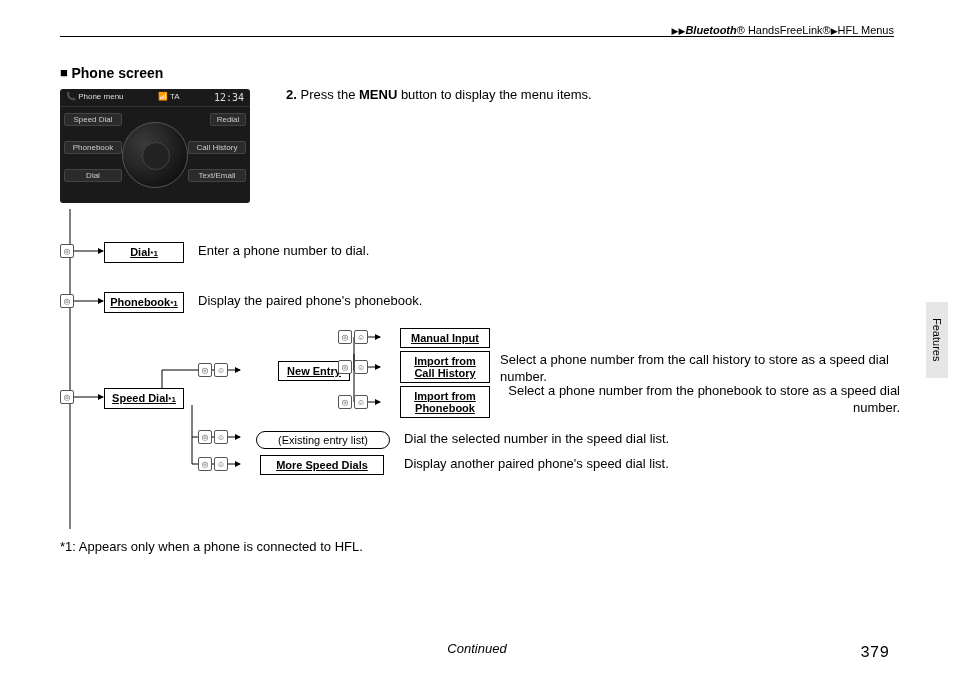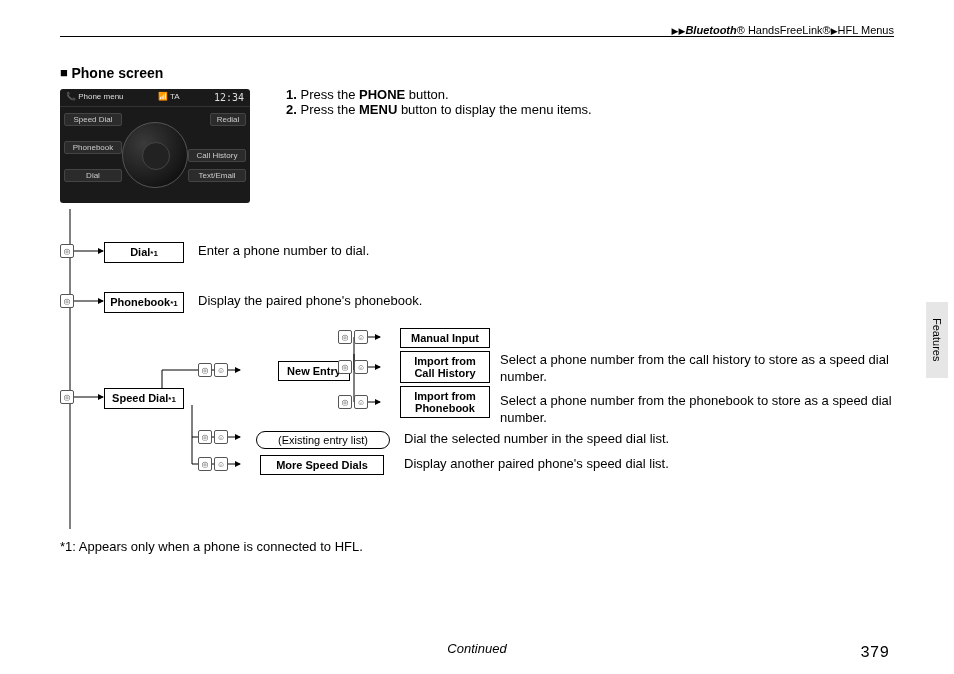--- a/index.html
+++ b/index.html
@@ -110,20 +110,21 @@
   }
   .label-box {
     border: 1px solid #000;
     text-align: center;
     font-size: 11px;
     line-height: 1.1;
     font-weight: bold;
     padding: 3px 2px;
     background: #fff;
     position: absolute;
+    text-decoration: underline;
   }
   .label-text {
     position: absolute;
     font-size: 13px;
     line-height: 1.3;
   }
   .plain-label {
     position: absolute;
     font-size: 11px;
     text-align: center;
@@ -192,29 +193,28 @@
     <div class="screenshot">
       <div class="ss-status">
         <span>📞 <span>Phone menu</span></span>
         <span>📶 <span>TA</span></span>
         <span style="font-size:10px;font-family:monospace;">12:34</span>
       </div>
       <div class="ss-body">
         <div class="ss-btn" style="left:4px;top:6px;width:58px;">Speed Dial</div>
         <div class="ss-btn" style="right:4px;top:6px;width:36px;">Redial</div>
         <div class="ss-btn" style="left:4px;top:34px;width:58px;">Phonebook</div>
-        <div class="ss-btn" style="right:4px;top:42px;width:58px;">Call History</div>
+        <div class="ss-btn" style="right:4px;top:34px;width:58px;">Call History</div>
         <div class="ss-btn" style="left:4px;top:62px;width:58px;">Dial</div>
         <div class="ss-btn" style="right:4px;top:62px;width:58px;">Text/Email</div>
         <div class="ss-dial"></div>
       </div>
     </div>
 
     <div class="instructions">
-      <div class="num-line"><b>1.</b> <span>Press the </span><b>PHONE</b><span> button.</span></div>
       <div class="num-line"><b>2.</b> <span>Press the </span><b>MENU</b><span> button to display the menu items.</span></div>
     </div>
   </div>
 
   <div class="diagram-area">
     <svg width="840" height="340">
       <defs>
         <marker id="arrow" markerWidth="6" markerHeight="6" refX="5" refY="3" orient="auto">
           <path d="M0,0 L6,3 L0,6 Z" fill="#000"></path>
         </marker>
@@ -276,21 +276,21 @@
         <div class="mini-icon">☺</div>
       </div>
     <div class="label-box" style="left:340px;top:142px;width:90px;">Import from Call History</div>
     <div class="label-text" style="left:440px;top:143px;width:400px;">Select a phone number from the call history to store as a speed dial number.</div>
 
     <div class="icon-pair" style="left:278px;top:186px;">
         <div class="mini-icon">◎</div>
         <div class="mini-icon">☺</div>
       </div>
     <div class="label-box" style="left:340px;top:177px;width:90px;">Import from Phonebook</div>
-    <div class="label-text" style="left:440px;top:184px;width:400px;">Select a phone number from the phonebook to store as a speed dial number.</div>
+    <div class="label-text" style="left:440px;top:174px;width:400px;text-align:right;">Select a phone number from the phonebook to store as a speed dial number.</div>
 
     <div class="icon-pair" style="left:138px;top:221px;">
         <div class="mini-icon">◎</div>
         <div class="mini-icon">☺</div>
       </div>
     <div class="plain-label" style="left:196px;top:222px;width:134px;border:1px solid #000;border-radius:9px;padding:2px 2px;background:#fff;">(Existing entry list)</div>
     <div class="label-text" style="left:344px;top:222px;">Dial the selected number in the speed dial list.</div>
 
     <div class="icon-pair" style="left:138px;top:248px;">
         <div class="mini-icon">◎</div>

